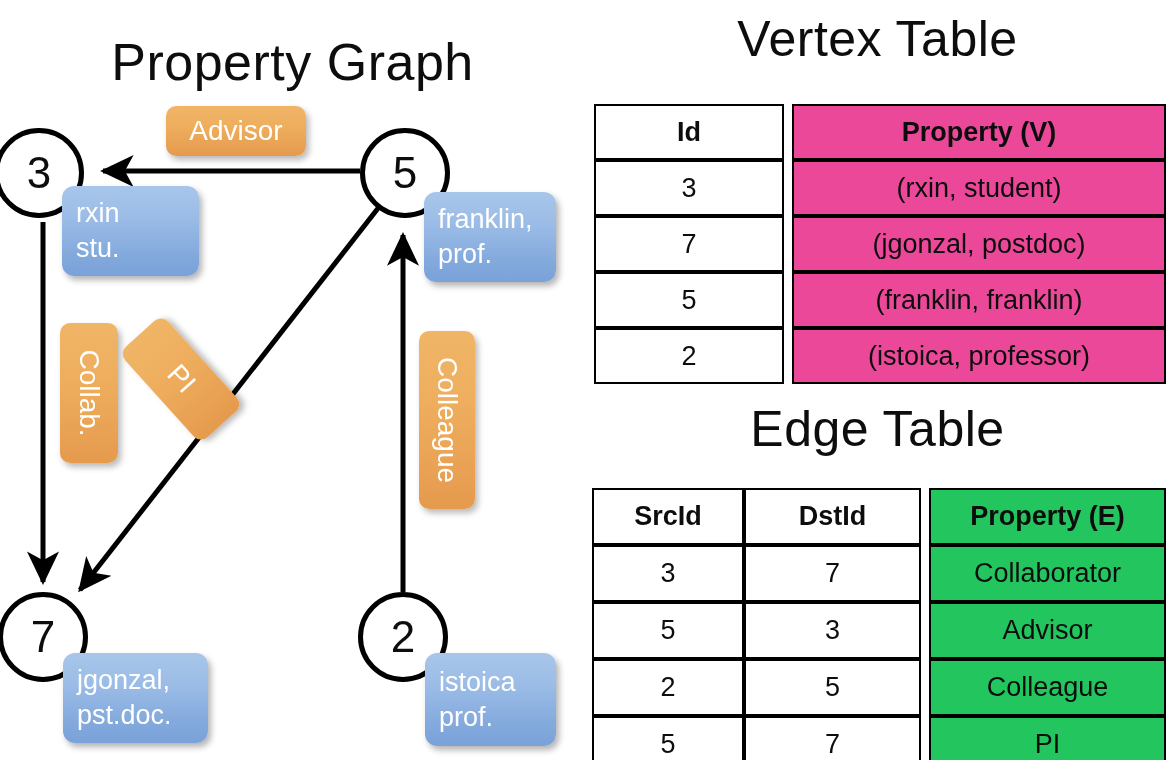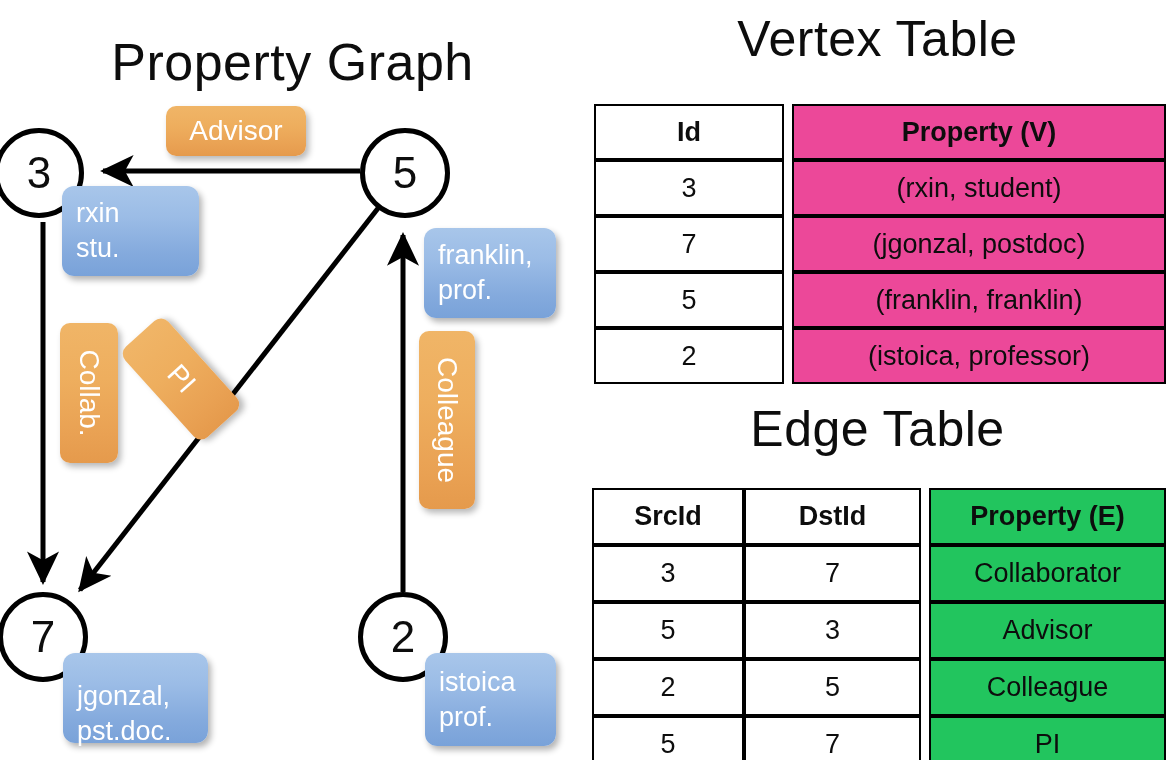--- a/index.html
+++ b/index.html
@@ -68,36 +68,36 @@
   #node-7 { left: -2px;  top: 592px; }
   #node-2 { left: 358px; top: 592px; }
 
   
   .prop-box {
     position: absolute;
     border-radius: 12px;
     background: linear-gradient(to bottom, #a8c6ea 0%, #9bbce6 35%, #84aadd 75%, #79a2d9 100%);
     box-shadow: 3px 4px 6px rgba(0,0,0,0.30);
     box-sizing: border-box;
-    padding: 26px 14px;
+    padding: 10px 14px;
     display: flex;
     flex-direction: column;
     justify-content: center;
     z-index: 6;
   }
   .prop-box span {
     font-family: "Liberation Sans", sans-serif;
     font-weight: 300;
     font-size: 27px;
     line-height: 1.28;
     color: #ffffff;
     white-space: nowrap;
   }
   #vbox-rxin     { left: 62px;  top: 186px; width: 137px; height: 90px; }
-  #vbox-franklin { left: 424px; top: 192px; width: 132px; height: 90px; margin-top: 36px; }
+  #vbox-franklin { left: 424px; top: 192px; width: 132px; height: 90px; }
   #vbox-jgonzal  { left: 63px;  top: 653px; width: 145px; height: 90px; justify-content: space-between; }
   #vbox-istoica  { left: 425px; top: 653px; width: 131px; height: 93px; }
 
   
   .elabel {
     position: absolute;
     border-radius: 10px;
     background: linear-gradient(to bottom, #f0b567 0%, #eeae5e 40%, #e9a153 80%, #e59a4c 100%);
     box-shadow: 3px 4px 6px rgba(0,0,0,0.28);
     box-sizing: border-box;

